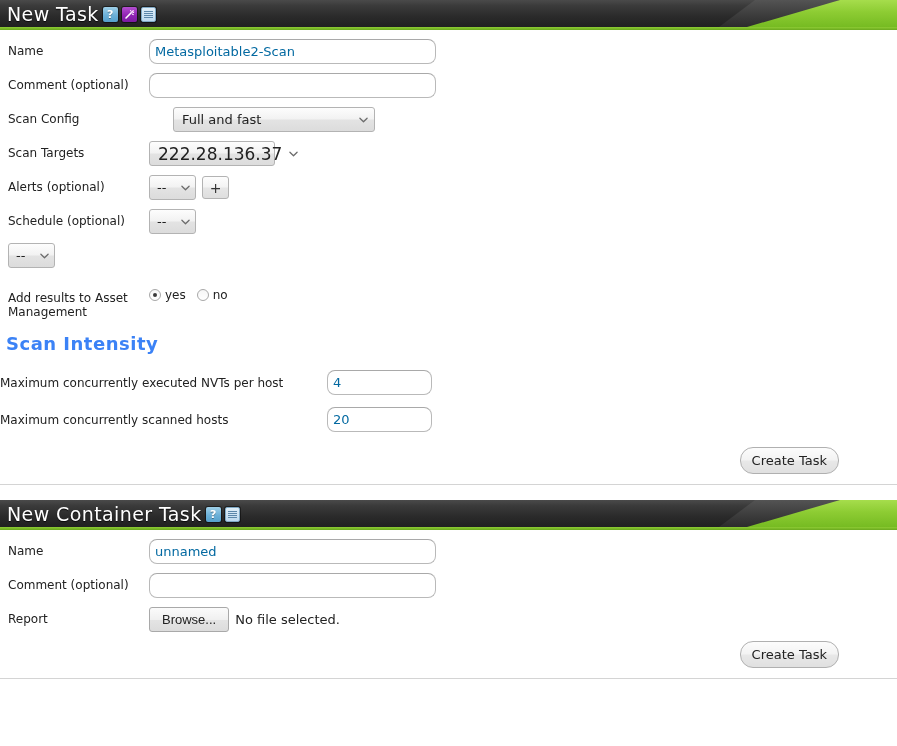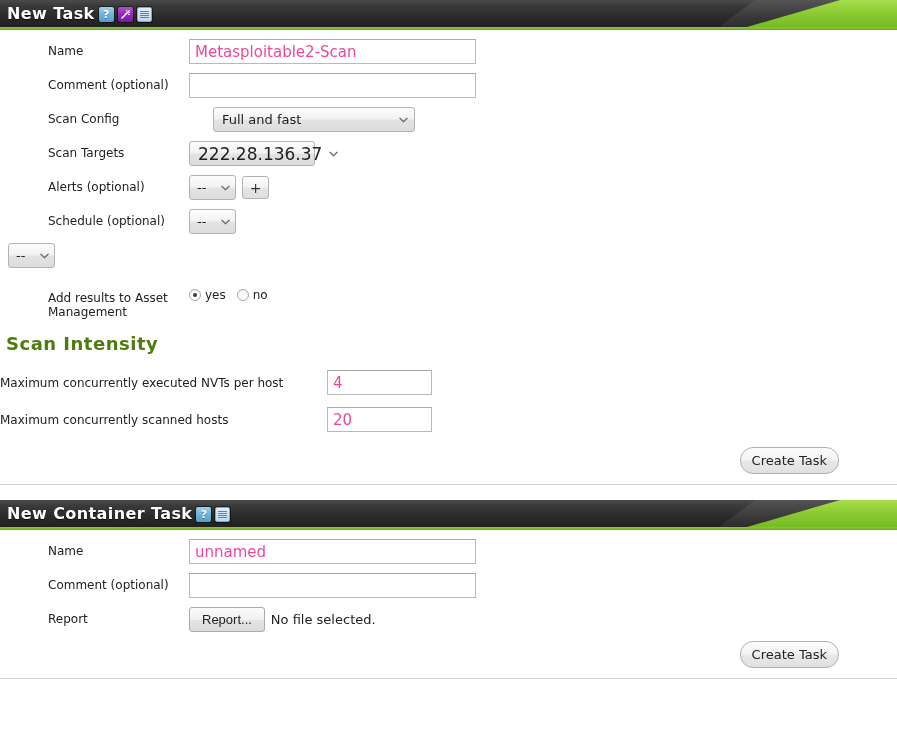--- a/index.html
+++ b/index.html
@@ -49,22 +49,22 @@
     left: 7px;
     top: 0;
     height: 27px;
     display: flex;
     align-items: center;
     gap: 4px;
     z-index: 3;
   }
   .gsa-title {
     color: #ffffff;
-    font-size: 16px;
-    font-weight: bold;
+    font-size: 19px;
+    font-weight: normal;
     letter-spacing: .4px;
     text-shadow: 0 1px 1px rgba(0,0,0,.8);
     white-space: nowrap;
   }
   .hdr-icon {
     width: 15px;
     height: 15px;
     display: inline-flex;
     align-items: center;
     justify-content: center;
@@ -118,33 +118,32 @@
     padding: 0 0 0 8px;
     min-height: 23px;
   }
   .form-label {
     width: 141px;
     flex: none;
     color: #222222;
     font-size: 12px;
     line-height: 14px;
     padding-top: 5px;
-    margin-left: 40px;
   }
   .form-field { flex: 1; display: flex; align-items: center; gap: 6px; }
 
   
   input[type=text].txt {
     font-family: "DejaVu Sans", "Liberation Sans", sans-serif;
-    font-size: 15px;
-    color: #ec4899;
+    font-size: 13px;
+    color: #0369a1;
     background: #ffffff;
     border: 1px solid #b9b9b9;
     border-top-color: #a9a9a9;
-    border-radius: 0;
+    border-radius: 8px;
     padding: 3px 5px;
     height: 17px;
     box-sizing: content-box;
     outline: none;
   }
   .w-wide { width: 275px; }
   .w-num  { width: 93px; }
   .w-name2 { width: 275px; }
 
   
@@ -202,21 +201,21 @@
     content: "";
     width: 4px; height: 4px; border-radius: 50%;
     background: #3a3a3a;
   }
   .radio-lbl { font-size: 12px; color: #222; }
 
   
   .section-title {
     font-size: 18px;
     font-weight: bold;
-    color: #4d7c0f;
+    color: #3b82f6;
     letter-spacing: .5px;
     padding: 14px 0 10px 6px;
   }
 
   
   .int-row { display: flex; align-items: center; padding-left: 0; height: 37px; }
   .int-label { width: 327px; flex: none; font-size: 12px; color: #222; }
 
   
   .panel-footer {
@@ -431,21 +430,21 @@
       <div class="form-label">Comment (optional)</div>
       <div class="form-field">
         <input type="text" class="txt w-name2" value="" style="">
       </div>
     </div>
     <div class="gap-sm"></div>
 
     <div class="form-row">
       <div class="form-label">Report</div>
       <div class="form-field">
-        <button class="btn-browse">Report...</button>
+        <button class="btn-browse">Browse...</button>
         <span class="file-status">No file selected.</span>
       </div>
     </div>
 
     <div class="panel-footer">
       <button class="btn">Create Task</button>
     </div>
   </div>
 </div>
 

